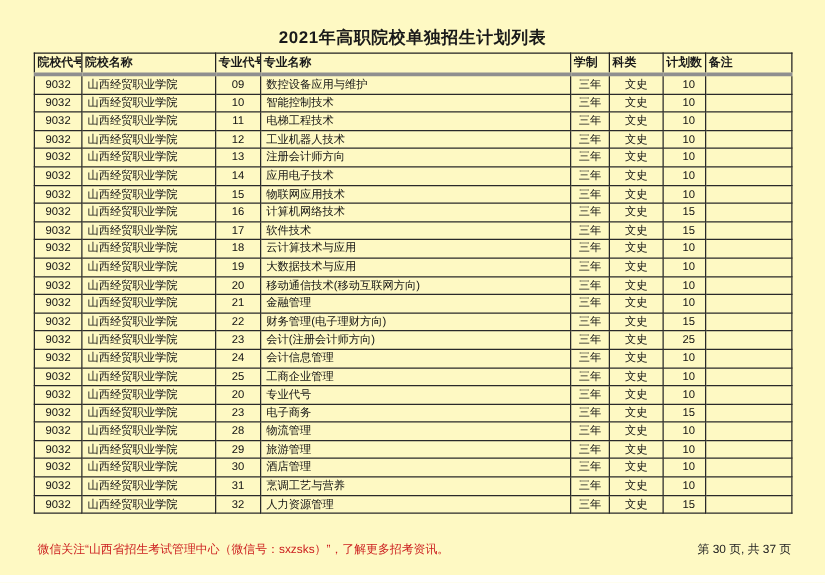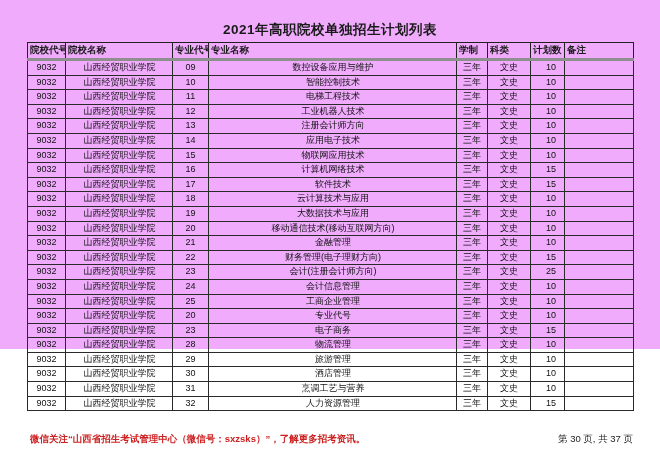--- a/index.html
+++ b/index.html
@@ -9,22 +9,22 @@
     height: 466px;
     overflow: hidden;
     background: #ffffff;
     font-family: "Liberation Sans", sans-serif;
     color: #1a1a1a;
   }
   .page {
     position: absolute;
     inset: 0;
     width: 660px;
-    height: 349px;
-    background: #f0abfc;
+    height: 460px;
+    background: #fef9c3;
   }
   .title {
     position: absolute;
     top: 21px;
     left: 0;
     width: 660px;
     text-align: center;
     font-size: 13.5px;
     font-weight: bold;
     letter-spacing: 0.5px;
@@ -66,34 +66,34 @@
     white-space: nowrap;
     overflow: hidden;
     color: #111;
   }
   table.plan td:nth-child(1),
   table.plan td:nth-child(3),
   table.plan td:nth-child(5),
   table.plan td:nth-child(6),
   table.plan td:nth-child(8) { text-align: center; }
   table.plan td:nth-child(2),
-  table.plan td:nth-child(4) { text-align: center; padding-left: 4px; }
+  table.plan td:nth-child(4) { text-align: left; padding-left: 4px; }
   table.plan td:nth-child(7) { text-align: right; padding-right: 8px; }
   .footer {
     position: absolute;
     left: 30px;
     right: 27px;
     top: 433px;
     display: flex;
     justify-content: space-between;
     align-items: baseline;
   }
   .notice {
     font-size: 9.5px;
-    font-weight: bold;
+    font-weight: normal;
   }
   .pageinfo {
     font-size: 9.5px;
     color: #222;
     text-align: center;
   }
 </style>
 </head>
 <body>
 

